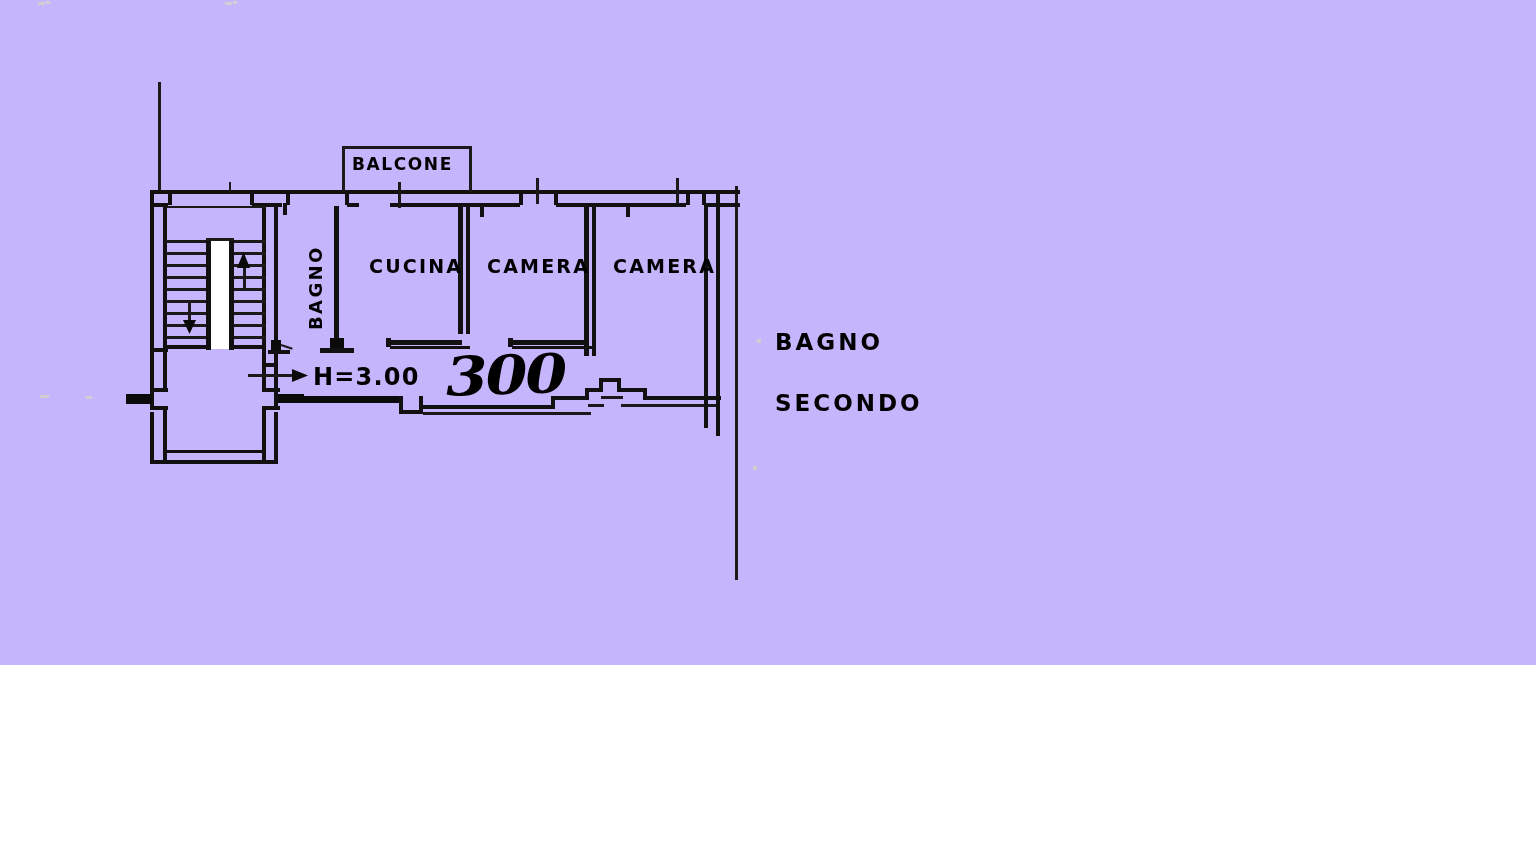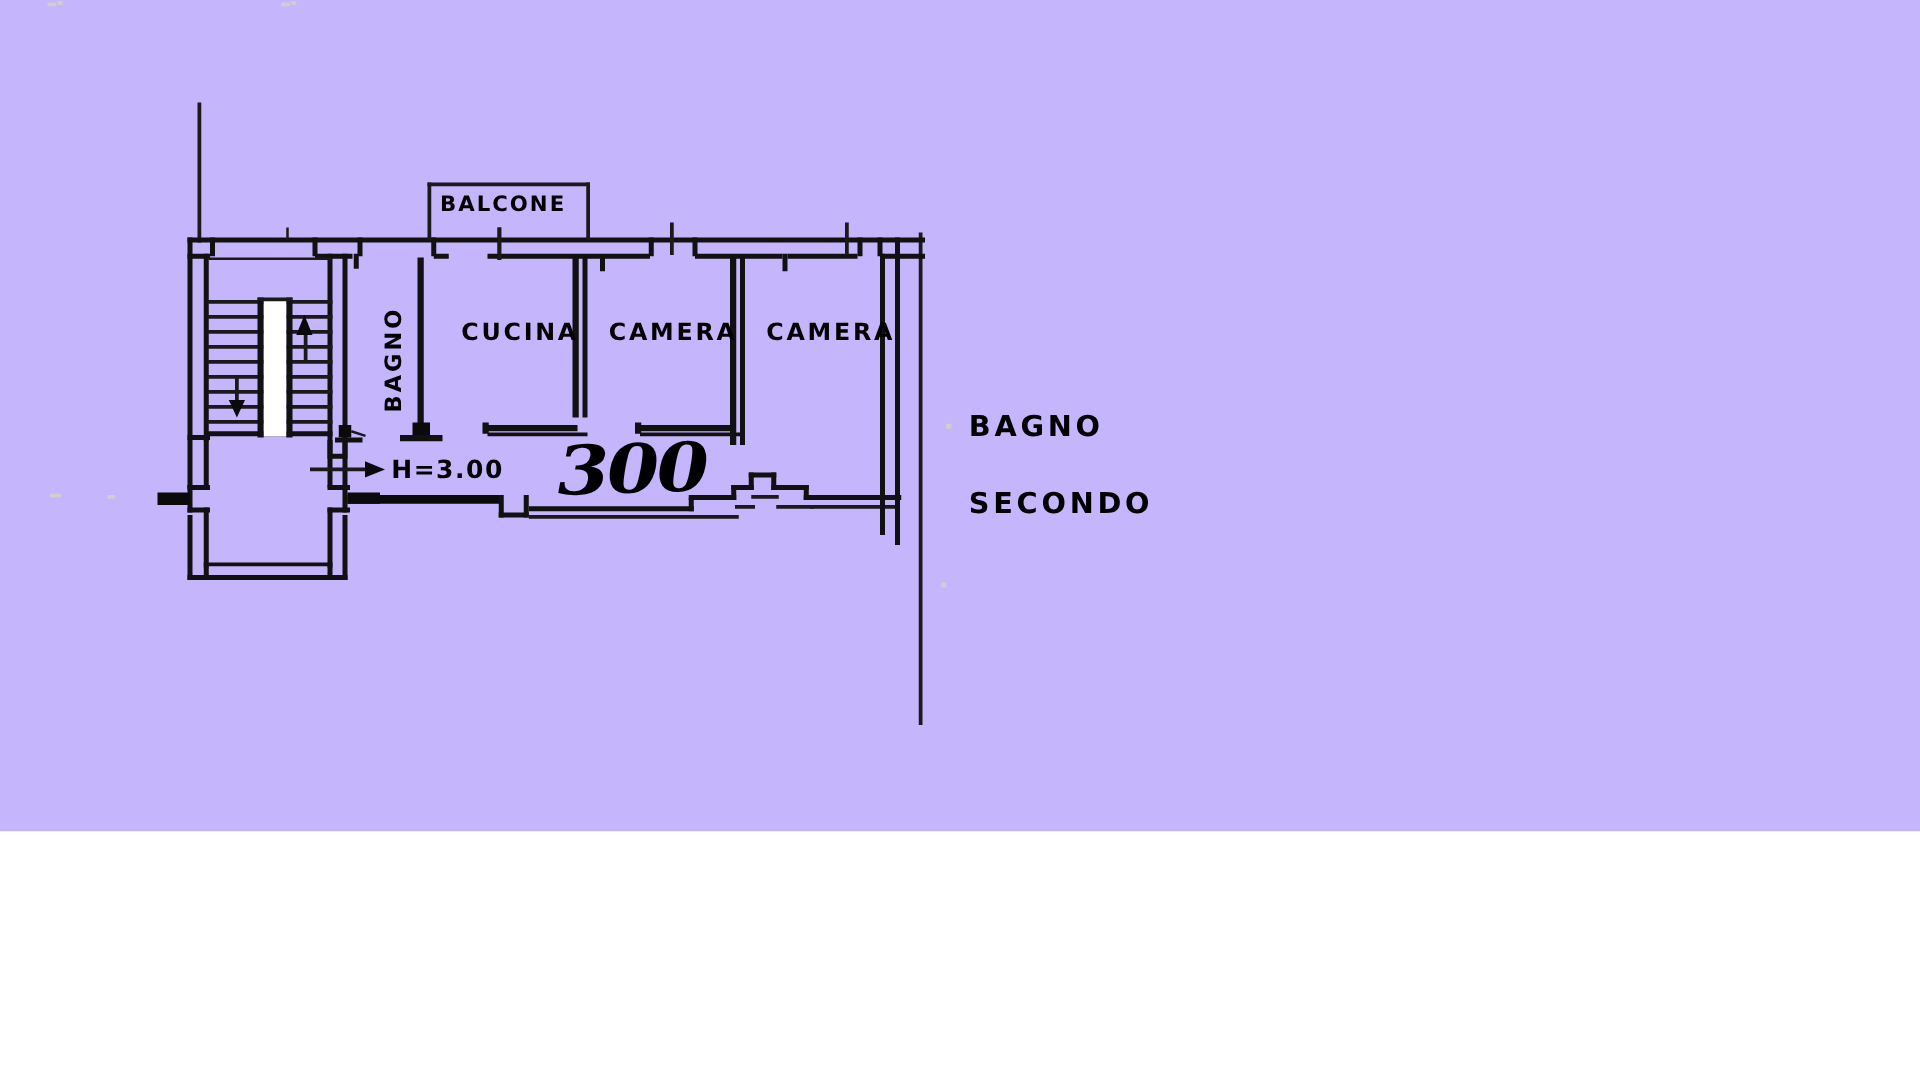--- a/index.html
+++ b/index.html
@@ -40,21 +40,21 @@
     font-family: "DejaVu Sans", sans-serif;
     font-weight: 700;
     white-space: nowrap;
     letter-spacing: 2.0px;
     line-height: 1;
     -webkit-font-smoothing: none;
   }
   .label-room   { font-size: 19px; letter-spacing: 2.2px; }
   .label-balcone{ font-size: 17px; letter-spacing: 1.6px; }
   .label-piano  { font-size: 23px; letter-spacing: 3.0px; font-weight: 700; }
-  .label-h      { font-size: 20px; letter-spacing: 1.2px; font-family: "DejaVu Sans", sans-serif; }
+  .label-h      { font-size: 24px; letter-spacing: 1.2px; font-family: "DejaVu Sans", sans-serif; }
   .label-vert {
     font-size: 18px;
     letter-spacing: 2.4px;
     transform-origin: 0 0;
     transform: rotate(-90deg);
   }
   .label-hand {
     position: absolute;
     color: #000000;
     font-family: "DejaVu Serif", serif;

